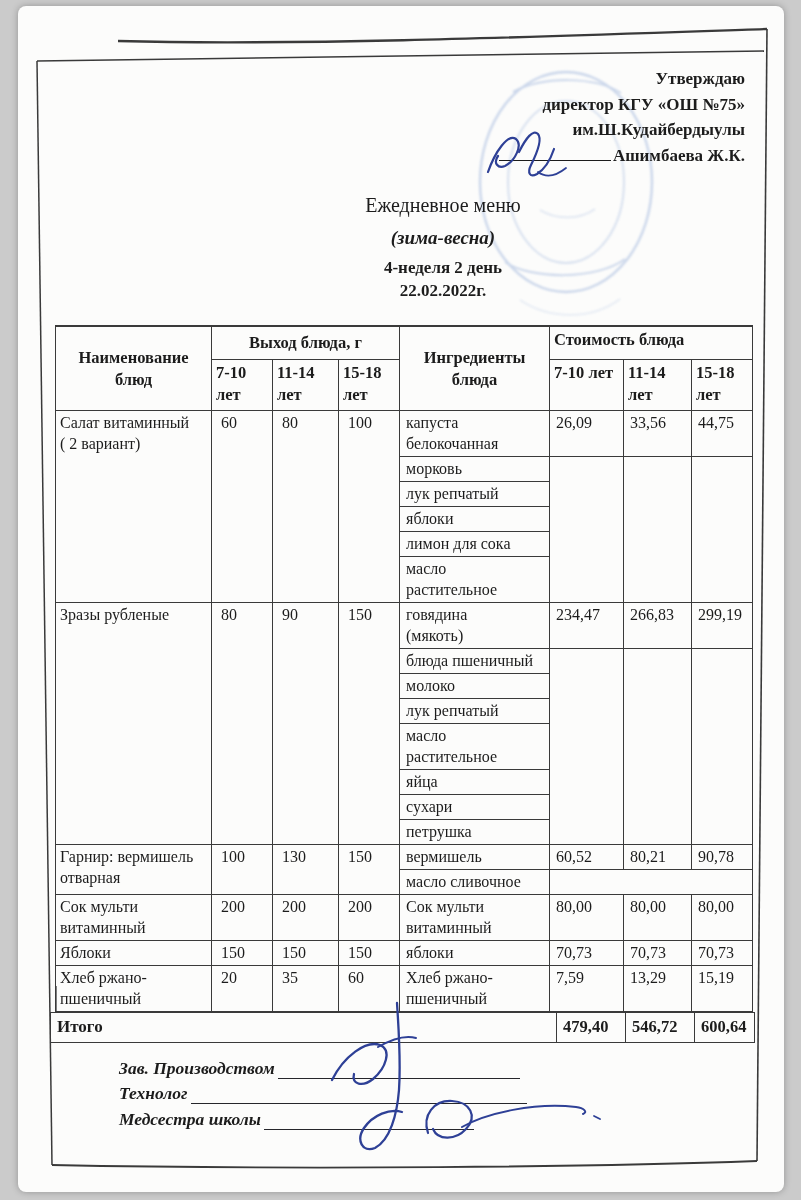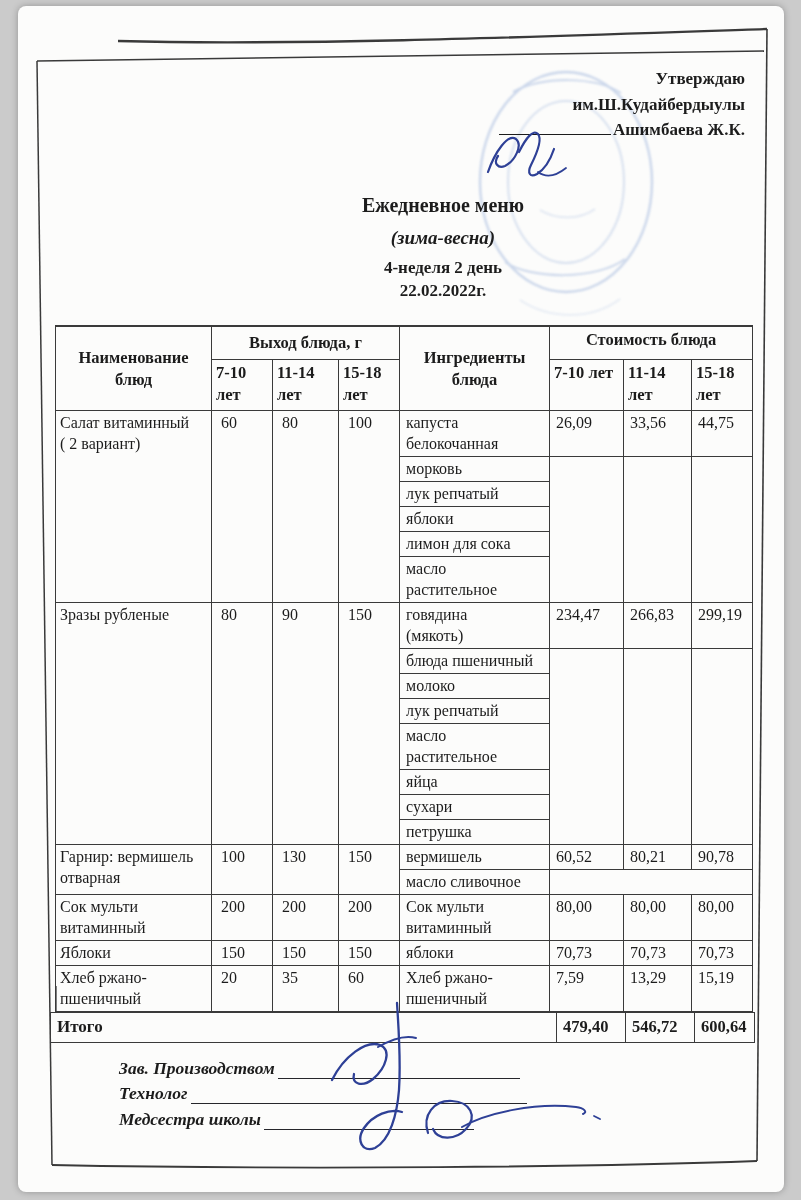--- a/index.html
+++ b/index.html
@@ -27,40 +27,40 @@
   .sig-underline{
     display:inline-block;width:112px;height:14px;
     border-bottom:1.6px solid var(--ink,#1c1c1c);margin-right:2px;
   }
 
   
   .title-block{
     position:absolute;left:443px;top:194px;transform:translateX(-50%);
     z-index:2;text-align:center;white-space:nowrap;
   }
-  .title-main{font-size:20px;font-weight:bold;margin:0 0 10px 0;}
+  .title-main{font-size:20px;font-weight:normal;margin:0 0 10px 0;}
   .title-season{font-size:19px;font-weight:bold;font-style:italic;margin:0 0 9px 0;}
   .title-week{font-size:17px;font-weight:bold;margin:0 0 3px 0;}
   .title-date{font-size:17px;font-weight:bold;margin:0;}
 
   
   table{border-collapse:collapse;table-layout:fixed;}
   .menu-table{
     position:absolute;left:55px;top:325px;width:697px;z-index:2;
     font-size:16px;
   }
   .menu-table th,.menu-table td{
     border:1.4px solid var(--line,#3a3a3a);
     vertical-align:top;overflow:hidden;
   }
   .menu-table thead th{font-size:16.5px;font-weight:bold;padding:2px 4px;}
   .menu-table thead tr:first-child th{border-top-width:2.2px;height:28px;}
   th.h-name,th.h-ing{vertical-align:middle;text-align:center;line-height:22px;}
   th.h-out{vertical-align:middle;text-align:center;}
-  th.h-cost{vertical-align:top;text-align:center;padding-left:8px;line-height:22px;margin-top:36px;}
+  th.h-cost{vertical-align:top;text-align:left;padding-left:8px;line-height:22px;margin-top:36px;}
   th.h-age{height:46px;text-align:left;padding:3px 4px 2px 7px;line-height:22px;vertical-align:top;}
   .menu-table td{line-height:21px;padding:1px 4px 2px 6px;}
   td.cell-name{white-space:pre-line;padding-left:4px;}
   td.cell-ing{white-space:pre-line;}
   td.cell-num{padding-left:9px;}
   td.cell-cost{padding-left:6px;}
 
   
   .total-table{
     position:absolute;left:50px;top:1012px;width:704px;z-index:2;font-size:16.5px;
@@ -106,20 +106,21 @@
       <ellipse class="stamp-path" cx="566" cy="182" rx="58" ry="81" stroke-width="2" stroke-opacity="0.75"></ellipse>
       <path class="stamp-path" d="M513,92 C543,76 594,76 621,93" stroke-width="2"></path>
       <path class="stamp-path" d="M505,262 C531,280 597,280 625,259" stroke-width="2"></path>
       <path class="stamp-path" d="M540,210 C556,220 580,220 595,209" stroke-width="1.6" stroke-opacity="0.6"></path>
       <path class="stamp-path" d="M520,300 C550,320 592,320 620,299" stroke-width="1.8" stroke-opacity="0.45"></path>
     </g>
   </svg>
 
   <div class="approval">
     <div>Утверждаю</div>
+    <div>директор КГУ «ОШ №75»</div>
     <div>им.Ш.Кудайбердыулы</div>
     <div><span class="sig-underline"></span><span>Ашимбаева Ж.К.</span></div>
   </div>
 
   <div class="title-block">
     <div class="title-main">Ежедневное меню</div>
     <div class="title-season">(зима-весна)</div>
     <div class="title-week">4-неделя 2 день</div>
     <div class="title-date">22.02.2022г.</div>
   </div>

